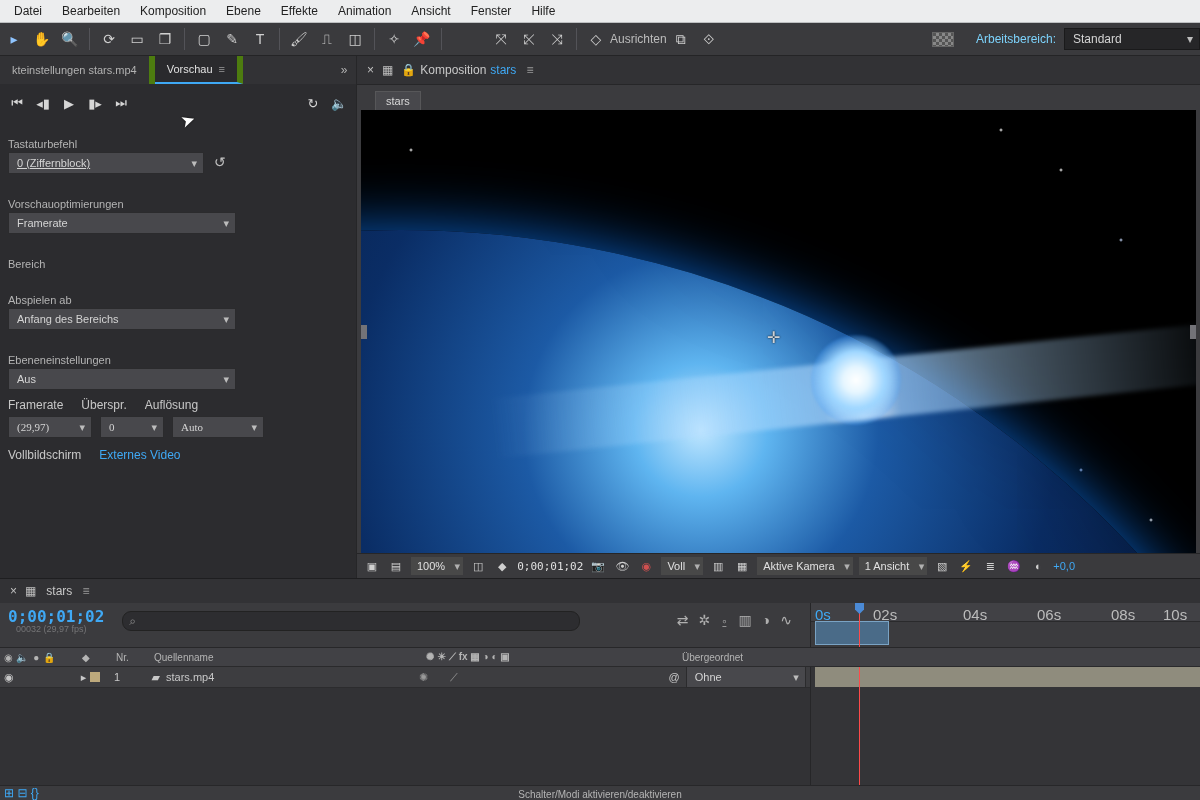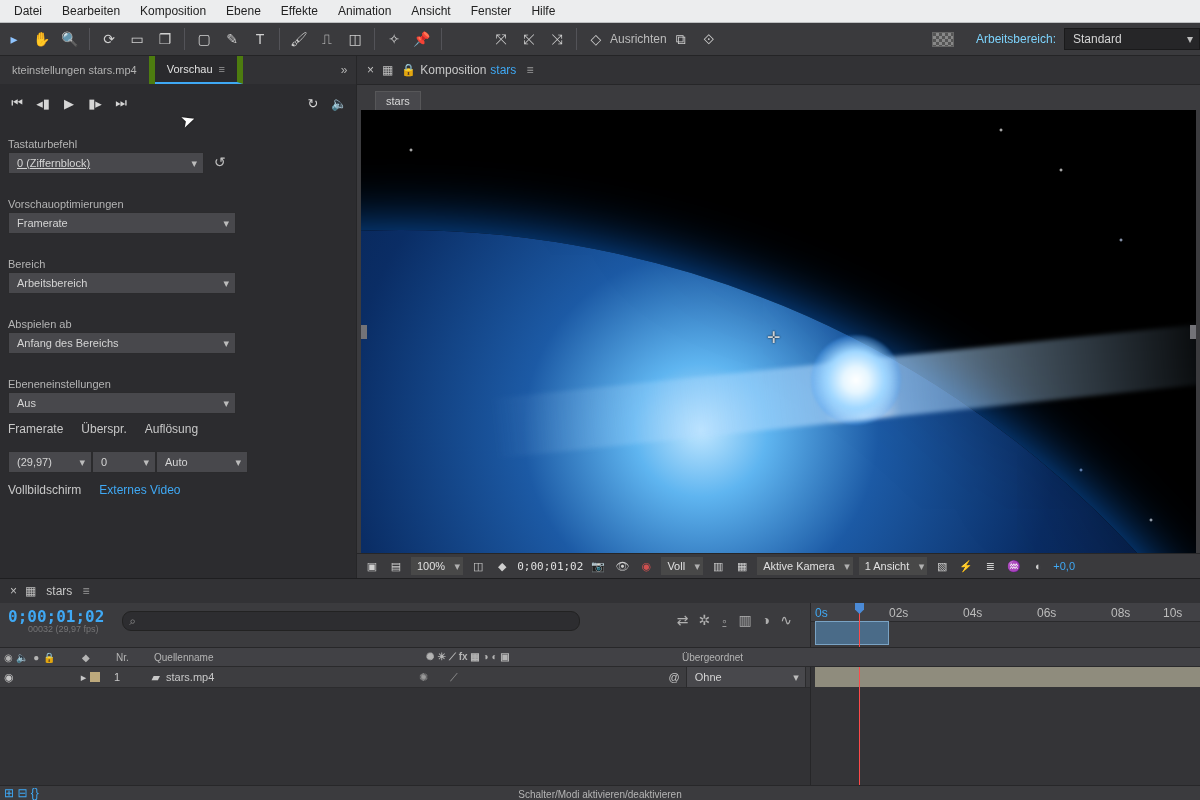--- a/index.html
+++ b/index.html
@@ -21,21 +21,21 @@
   .tab{padding:0 12px;display:flex;align-items:center;color:#b2b2b2;border-right:6px solid #4d7c0f;font-size:11px;}
   .tab.on{background:#2a2a2d;border-bottom:2px solid #3fa9f5;color:#e0e0e0;}
   .tabctl{width:24px;display:flex;align-items:center;justify-content:center;color:#b0b0b0;}
   
   .prev{flex:1;padding:8px;background:#2c2c2f;}
   .playrow{display:flex;align-items:center;gap:8px;height:22px;}
   .picon{width:18px;height:18px;display:flex;align-items:center;justify-content:center;color:#d6d6d6;font-size:13px;}
   .plabel{margin-top:24px;color:#b4b4b4;font-size:11px;}
   .dd{background:#48484c;border:1px solid #2b2b2d;height:20px;line-height:20px;padding:0 26px 0 8px;position:relative;color:#d4d4d4;font-size:11px;margin-top:2px;}
   .dd::after{content:'▾';position:absolute;right:6px;color:#bcbcbc;}
-  .ddrow{display:flex;align-items:flex-end;margin-top:13px;}
+  .ddrow{display:flex;gap:8px;align-items:flex-end;margin-top:2px;font-family:Liberation Serif, serif;}
   .ddrow .dd{flex:0 0 auto;}
   .row2{display:flex;gap:18px;margin-top:8px;}
   .linkt{color:#3fa9f5;}
   .undoicon{margin-left:10px;color:#c0c0c0;font-size:14px;}
   .resetrow{display:flex;align-items:center;}
   
   .comp{flex:1;display:flex;flex-direction:column;background:#3b3b3e;}
   .comptab{height:28px;background:#323235;display:flex;align-items:center;padding:0 6px;border-bottom:1px solid #262628;}
   .subtab{background:#48484c;padding:3px 10px;margin:6px 0 0 18px;width:max-content;font-size:11px;color:#d8d8d8;border:1px solid #575759;border-bottom:none;}
   .viewer{flex:1;margin:0 4px 0 4px;background:#000;position:relative;overflow:hidden;}
@@ -66,26 +66,26 @@
   .vicon{width:18px;height:18px;display:flex;align-items:center;justify-content:center;color:#cfcfcf;}
   .tc{color:#e0e0e0;font-family:monospace;}
   .plus00{color:#3fa9f5;}
   
   .tl{height:224px;background:#3b3b3e;border-top:1px solid #1e1e20;display:flex;flex-direction:column;}
   .tltab{height:24px;background:#323235;display:flex;align-items:center;padding:0 6px;}
   .tlhead{display:flex;height:44px;border-bottom:1px solid #272729;}
   .tlleft{width:810px;display:flex;flex-direction:column;}
   .tltime{display:flex;align-items:center;padding:4px 8px 0 8px;gap:12px;}
   .timecode{color:#3fa9f5;font-family:monospace;font-size:16px;font-weight:bold;}
-  .subfps{color:#747476;font-size:9px;margin-left:20px;margin-top:-2px;}
+  .subfps{color:#747476;font-size:9px;margin-left:8px;margin-top:-2px;}
   .search{background:#2d2d30;border:1px solid #222;height:18px;width:450px;border-radius:9px;margin-left:6px;display:flex;align-items:center;padding-left:6px;color:#888;}
   .tricons{display:flex;gap:10px;margin-left:auto;padding-right:10px;color:#afafaf;font-size:14px;}
   .ruler{flex:1;position:relative;background:#3b3b3e;border-left:1px solid #262628;}
   .rulertop{position:absolute;top:0;left:0;right:0;height:18px;background:#414145;border-bottom:1px solid #2a2a2c;}
-  .rlabel{position:absolute;top:3px;font-size:12px;color:#bcbcbc;}
+  .rlabel{position:absolute;top:3px;font-size:15px;color:#bcbcbc;}
   .workbar{position:absolute;top:18px;height:22px;left:4px;width:72px;background:#4a6b88;border:1px solid #7aa3c4;}
   .playhead{position:absolute;top:0;bottom:0;width:1px;background:#ff4a4a;left:48px;}
   .phcap{position:absolute;top:0;left:44px;width:9px;height:11px;background:#4b8ad6;clip-path:polygon(0 0,100% 0,100% 60%,50% 100%,0 60%);}
   
   .colhdr{height:18px;background:#414145;display:flex;align-items:center;font-size:10px;color:#b4b4b4;border-bottom:1px solid #2a2a2c;}
   .lcol{display:flex;align-items:center;}
   .tlbody{flex:1;display:flex;}
   .tlbodyL{width:810px;background:#323235;}
   .tlbodyR{flex:1;background:#343437;border-left:1px solid #262628;position:relative;}
   .layer{height:20px;display:flex;align-items:center;background:#3d3d40;border-bottom:1px solid #2c2c2e;font-size:11px;}
@@ -176,21 +176,20 @@
       <div class="plabel">Tastaturbefehl</div>
       <div class="resetrow">
         <div class="dd" style="width:160px;text-decoration:underline;">0 (Ziffernblock)</div>
         <span class="undoicon">↺</span>
       </div>
 
       <div class="plabel">Vorschauoptimierungen</div>
       <div class="dd" style="width:192px;">Framerate</div>
 
       <div class="plabel">Bereich</div>
-      <div class="dd" style="width:192px;">Arbeitsbereich</div>
 
       <div class="plabel">Abspielen ab</div>
       <div class="dd" style="width:192px;">Anfang des Bereichs</div>
 
       <div class="plabel">Ebeneneinstellungen</div>
       <div class="dd" style="width:192px;">Aus</div>
 
       <div class="row2">
         <span>Framerate</span>
         <span>Überspr.</span>
@@ -277,21 +276,21 @@
           <span>⍛</span>
           <span>▥</span>
           <span>◑</span>
           <span>∿</span>
         </div>
       </div>
     </div>
     <div class="ruler">
       <div class="rulertop">
         <span class="rlabel" style="left:4px;color:#3fa9f5;">0s</span>
-        <span class="rlabel" style="left:78px;">02s</span>
+        <span class="rlabel" style="left:62px;">02s</span>
         <span class="rlabel" style="left:152px;">04s</span>
         <span class="rlabel" style="left:226px;">06s</span>
         <span class="rlabel" style="left:300px;">08s</span>
         <span class="rlabel" style="left:352px;">10s</span>
       </div>
       <div class="workbar"></div>
       <div class="playhead"></div>
       <div class="phcap"></div>
     </div>
   </div>

